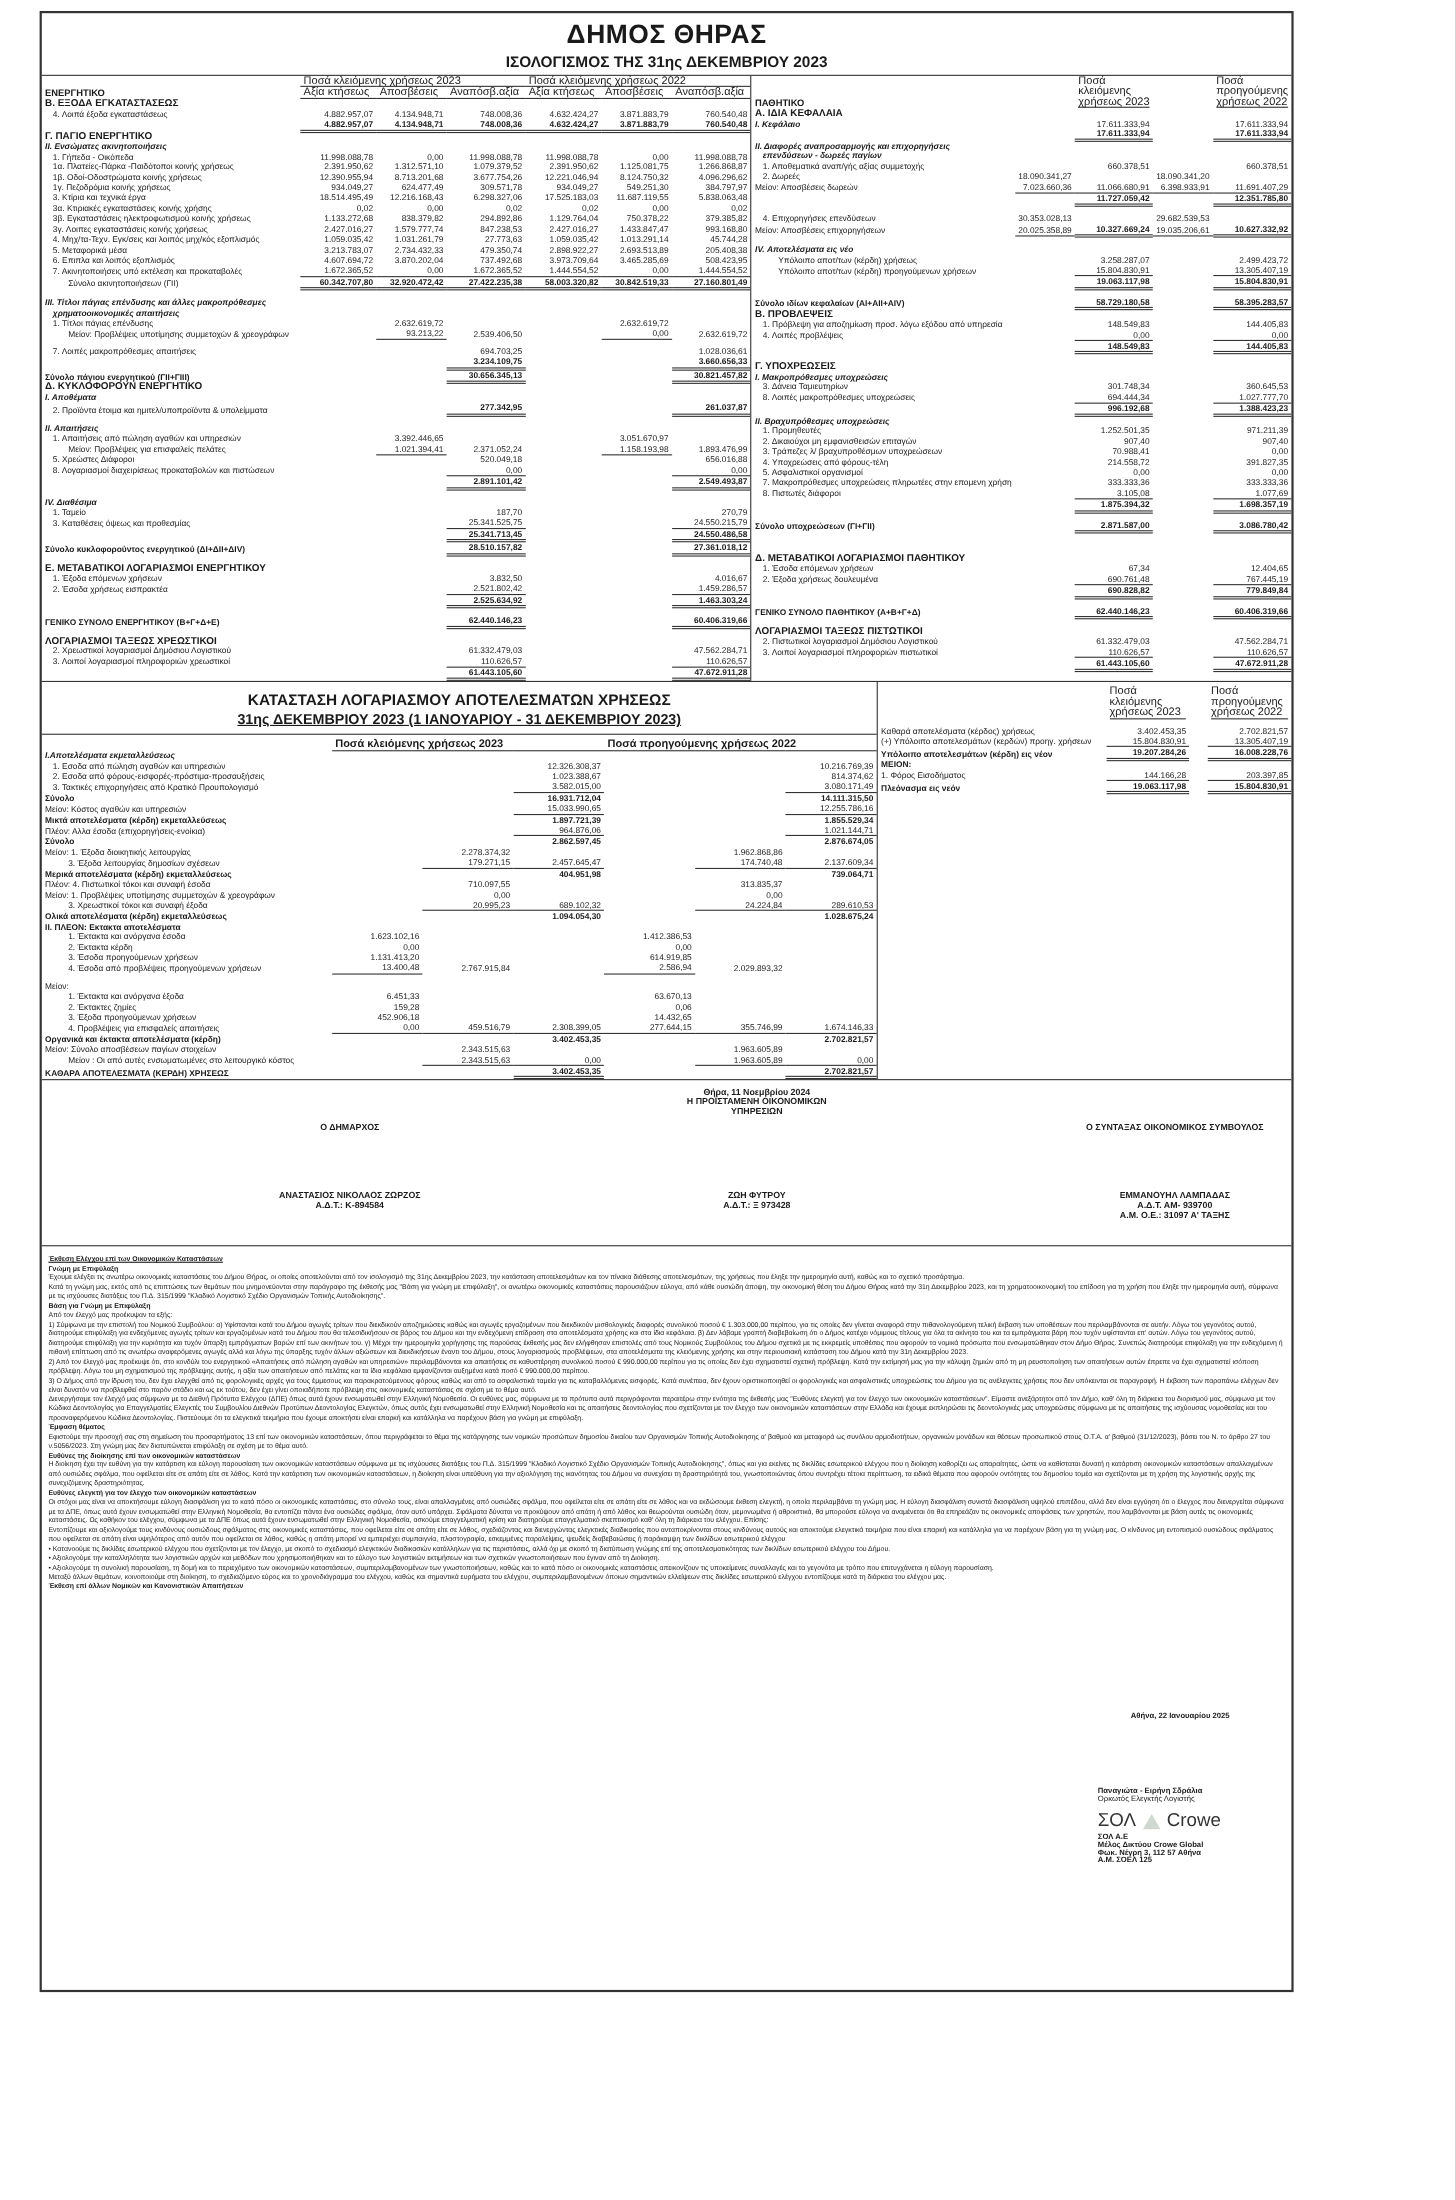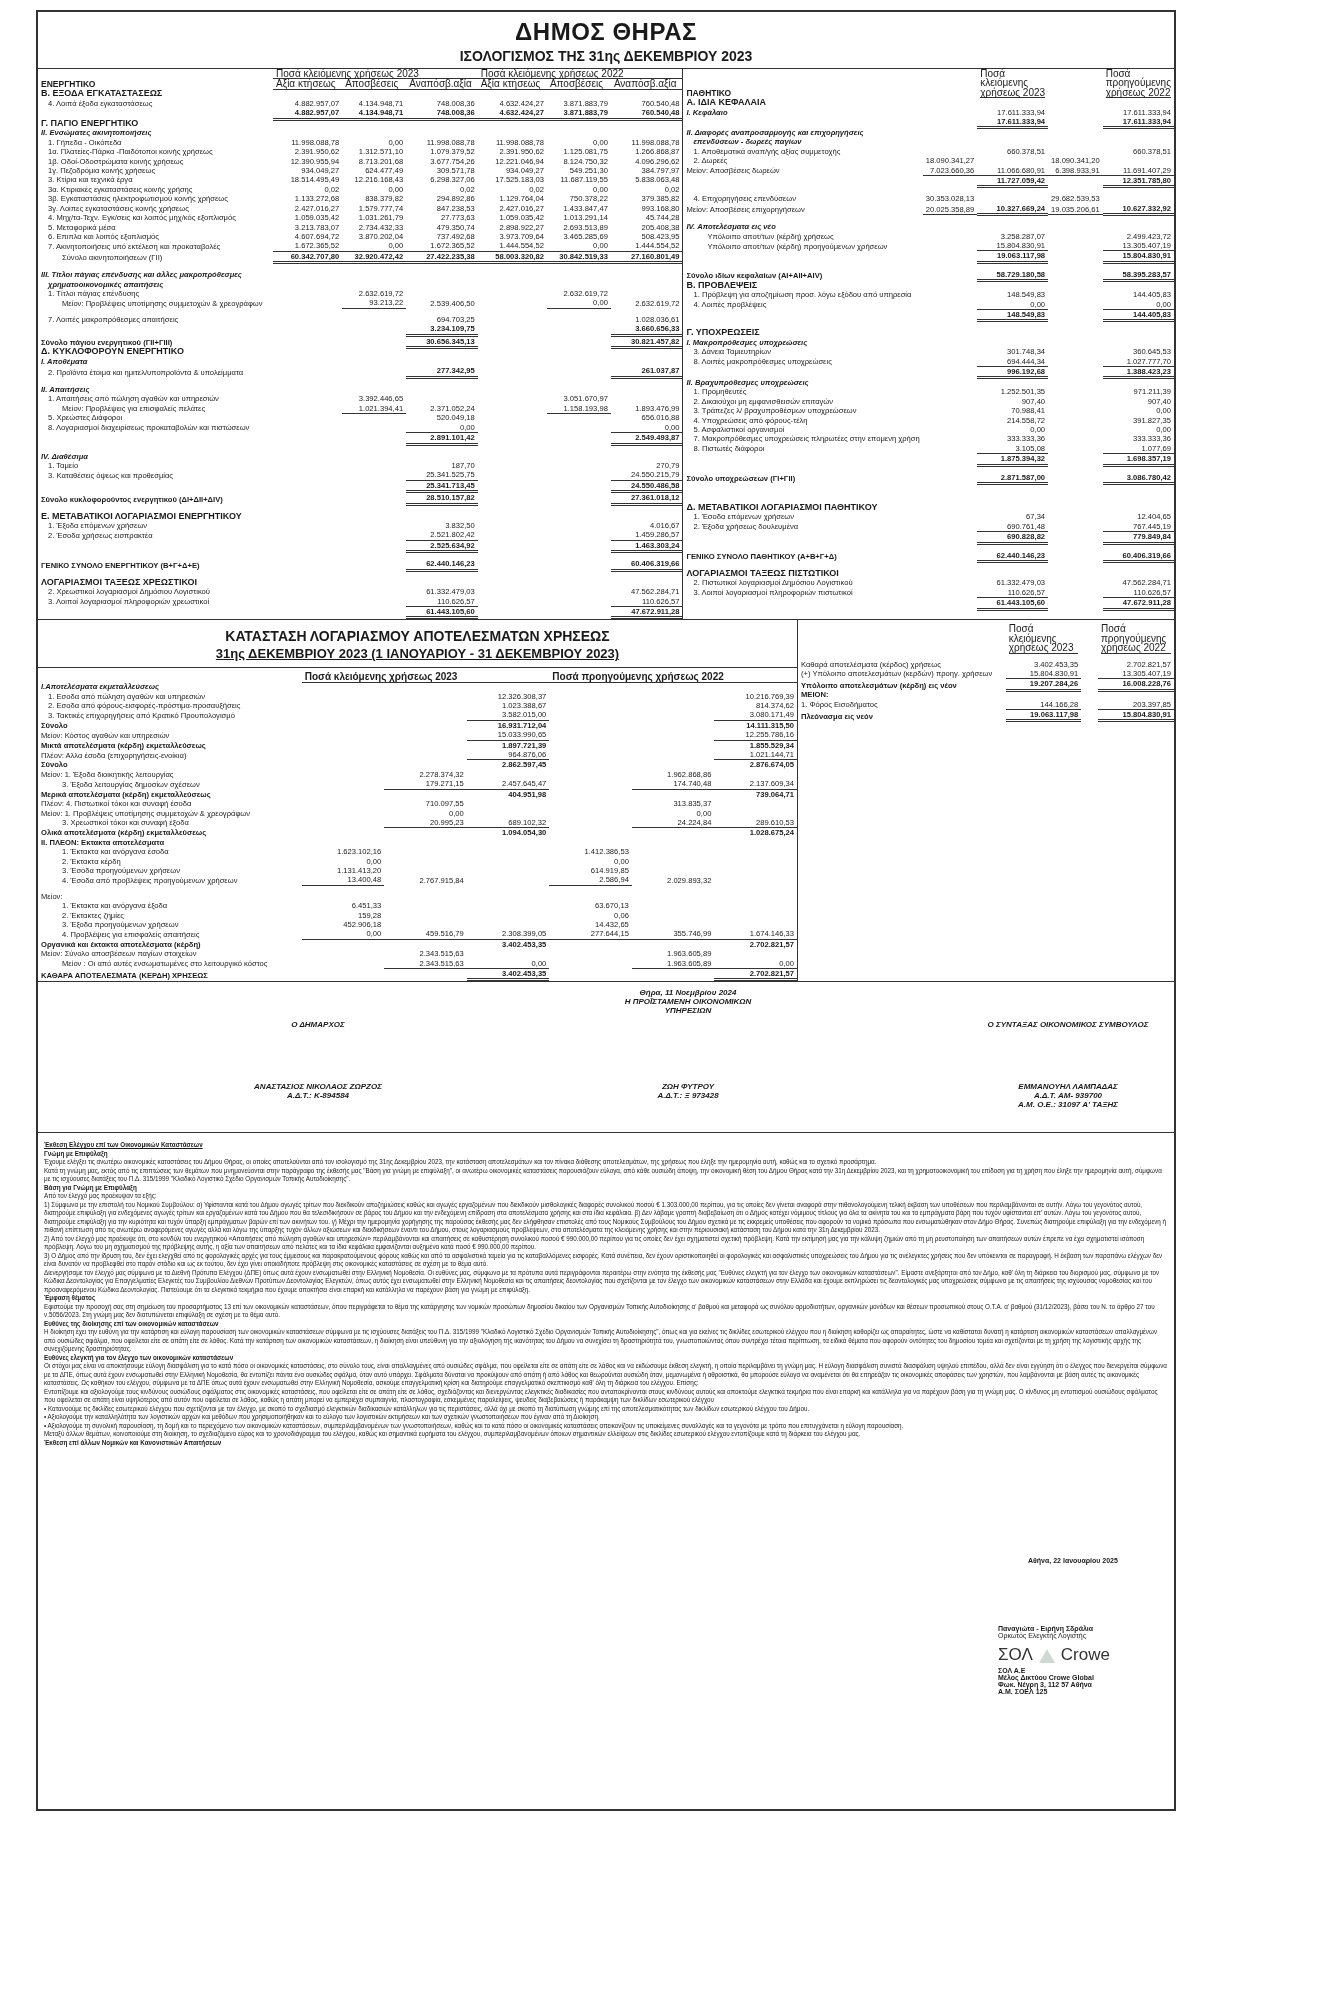--- a/index.html
+++ b/index.html
@@ -23,21 +23,21 @@
   .ind2{padding-left:24px;}
   .ul{border-bottom:1px solid #333;}
   .dl{border-bottom:3px double #333;}
   .hdr{font-weight:bold;font-size:8.5px;}
   .hdrsub{text-align:left;font-size:10px;}
   .sechdr{font-size:9px;font-weight:bold;}
   .gap td{height:6px;}
   .title2{text-align:center;font-weight:bold;font-size:14px;padding:8px 0 2px 0;}
   .title2b{text-align:center;font-weight:bold;font-size:13px;padding-bottom:6px;border-bottom:1.5px solid #333;}
   .pinTitle{text-align:center;font-weight:bold;font-size:13px;padding:12px 0;border-bottom:1.5px solid #333;}
-  .sig{border-top:1.5px solid #333;height:150px;position:relative;font-size:8px;font-weight:bold;font-style:italic;}
+  .sig{border-top:1.5px solid #333;height:150px;position:relative;font-size:8px;font-weight:bold;}
   .sig div{position:absolute;text-align:center;}
   .audit{border-top:1.5px solid #333;position:relative;height:676px;}
   .audit .at{text-align:center;font-size:17px;font-weight:bold;text-decoration:underline;padding-top:14px;line-height:26px;}
   .audit .body{font-size:6.3px;line-height:8.5px;padding:8px 6px 0 6px;}
   .audit .body p{margin:0;}
   .audit .body .sh{font-weight:bold;}
   .audit .body .ush{font-weight:bold;text-decoration:underline;}
   .auditor{position:absolute;left:960px;top:492px;font-size:7px;}
   .auditor .nm{font-weight:bold;}
   .logo{font-size:17px;margin:6px 0 2px 0;color:#333;}

